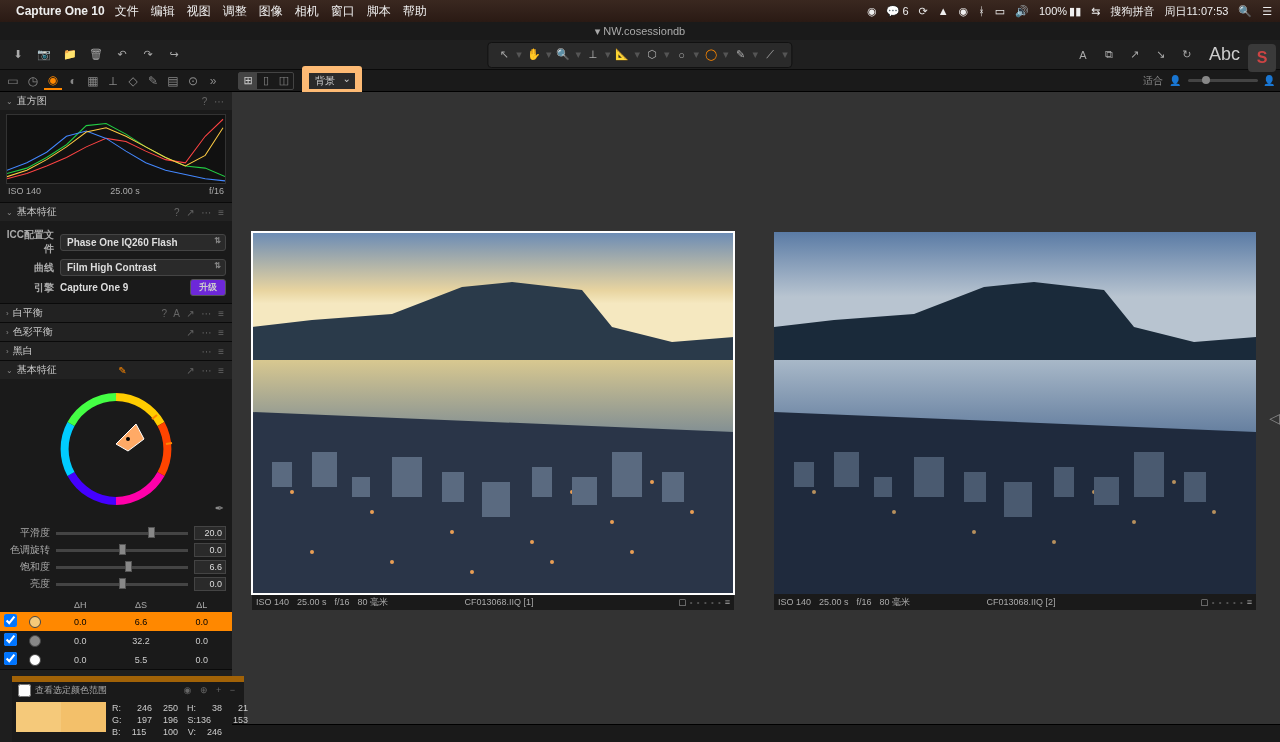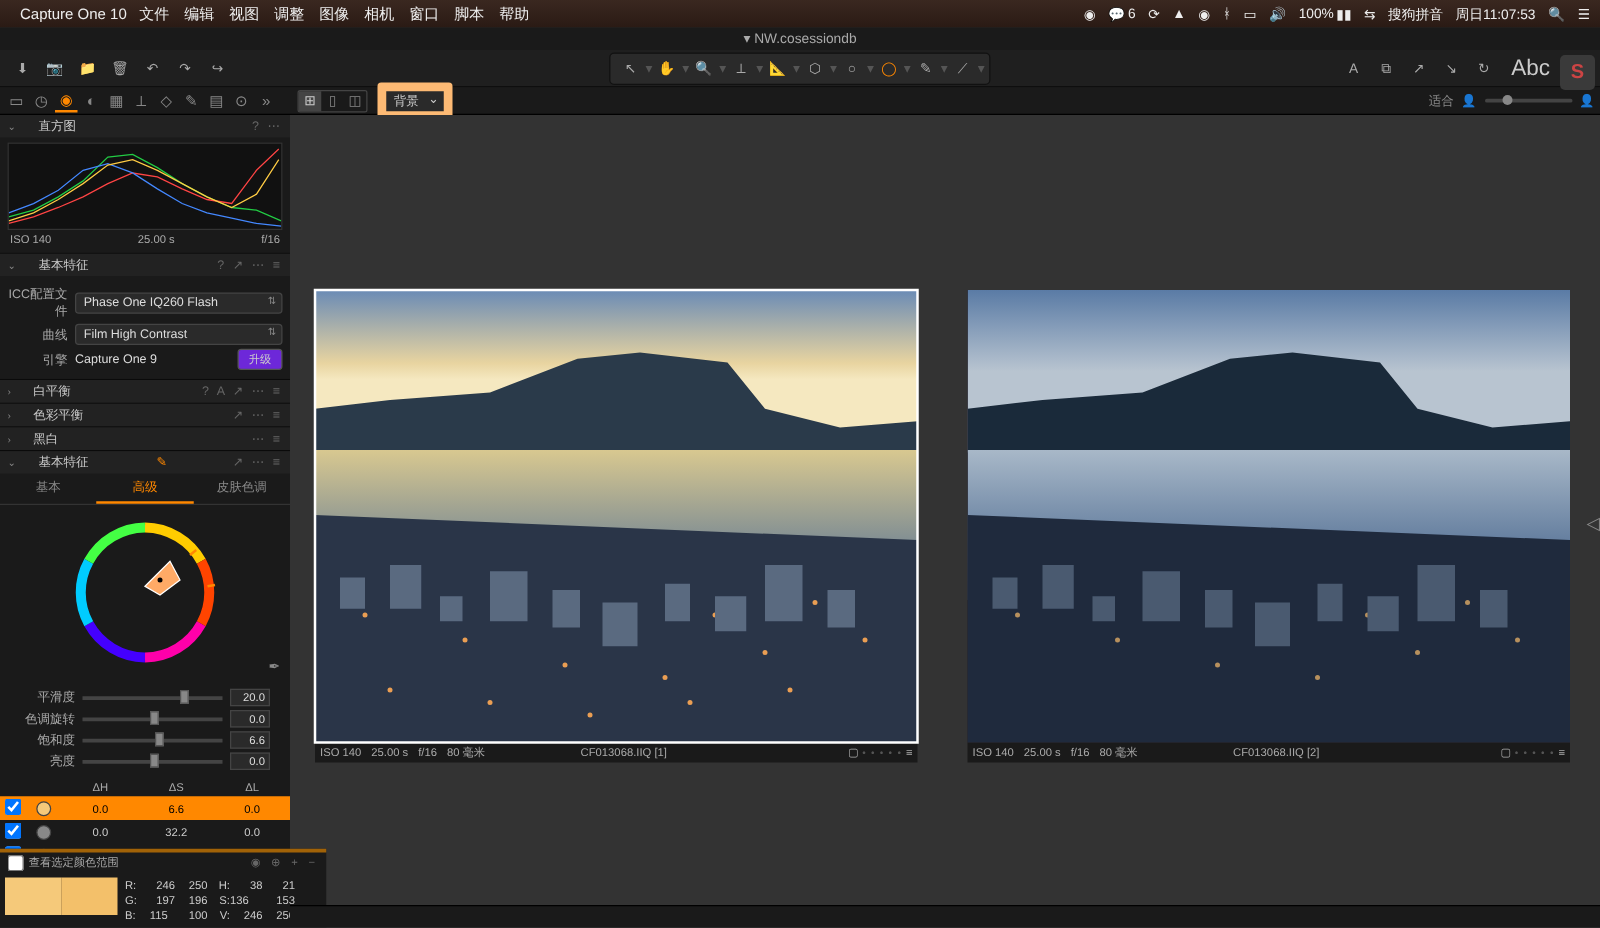--- a/index.html
+++ b/index.html
@@ -1,21 +1,21 @@
 <!DOCTYPE html>
 <html><head>
 <meta charset="utf-8">
 <style>
 * { margin:0; padding:0; box-sizing:border-box; font-family:-apple-system,"Helvetica Neue",Arial,sans-serif; }
 body { background:#2b2b2b; color:#ccc; width:1280px; height:742px; overflow:hidden; font-size:11px; position:relative; }
 
 
 .menubar { height:22px; background:linear-gradient(#3a2820,#2a1a14); display:flex; align-items:center; padding:0 8px; color:#eee; font-size:12px; }
 .menubar .apple { margin-right:8px; }
-.menubar .appname { font-weight:normal; margin-right:10px; }
+.menubar .appname { font-weight:bold; margin-right:10px; }
 .menubar .mitem { margin-right:12px; cursor:default; }
 .menubar .spacer { flex:1; }
 .menubar .sys { margin-left:10px; font-size:11px; display:flex; align-items:center; gap:2px; }
 
 
 .doctitle { height:18px; background:#1a1a1a; color:#aaa; font-size:11px; text-align:center; line-height:18px; }
 
 
 .toolbar { height:30px; background:#1f1f1f; display:flex; align-items:center; padding:0 8px; border-bottom:1px solid #0a0a0a; }
 .toolbar .tbtn { width:20px; height:20px; margin-right:6px; color:#aaa; display:flex; align-items:center; justify-content:center; cursor:pointer; }
@@ -40,31 +40,31 @@
 
 
 .main { display:flex; height:652px; }
 .sidebar { width:232px; background:#1e1e1e; overflow-y:auto; }
 .viewer { flex:1; background:#333; position:relative; }
 
 
 .panel { border-bottom:1px solid #0a0a0a; }
 .panel-head { height:18px; background:#222; display:flex; align-items:center; padding:0 6px; font-size:10px; color:#ccc; }
 .panel-head .chev { margin-right:4px; font-size:8px; color:#888; }
-.panel-head .pname { flex:1;margin-left:14px; }
+.panel-head .pname { flex:1; }
 .panel-head .picons { color:#666; font-size:10px; letter-spacing:2px; }
 .panel-body { background:#1a1a1a; padding:4px 6px; }
 
 
 .histo { height:70px; background:#111; position:relative; border:1px solid #333; }
 .histo svg { width:100%; height:100%; }
 .histo-meta { display:flex; justify-content:space-between; font-size:9px; color:#aaa; padding:2px 2px; }
 
 
-.prow { display:flex; align-items:center; margin:3px 0; font-size:10px; }
+.prow { display:flex; align-items:center; margin:3px 0; font-size:10px;font-weight:bold; }
 .prow .plabel { width:48px; text-align:right; margin-right:6px; color:#aaa; }
 .prow .psel { flex:1; background:#2a2a2a; border:1px solid #444; border-radius:3px; padding:2px 6px; font-size:10px; color:#ddd; position:relative; }
 .prow .psel .udown { position:absolute; right:4px; top:1px; font-size:8px; color:#888; }
 .prow .pval { flex:1; color:#ddd; }
 .prow .pbtn { background:#6d28d9; border:1px solid #555; border-radius:3px; padding:1px 8px; font-size:9px; color:#ccc; }
 
 
 .ce-tabs { display:flex; border-bottom:1px solid #333; }
 .ce-tab { flex:1; text-align:center; padding:4px 0; font-size:10px; color:#888; cursor:pointer; }
 .ce-tab.active { color:#ff8800; border-bottom:2px solid #ff8800; }
@@ -84,21 +84,21 @@
 .dhead .dcb { width:20px; flex:none; }
 .dhead .dsw { width:30px; flex:none; }
 .drow { display:flex; align-items:center; font-size:9px; padding:2px 0; }
 .drow.active { background:#ff8800; color:#000; }
 .drow .dcb { width:20px; flex:none; text-align:center; }
 .drow .dsw { width:30px; flex:none; display:flex; justify-content:center; }
 .drow .dsw .sw { width:12px; height:12px; border-radius:50%; border:1px solid #444; }
 .drow .dval { flex:1; text-align:center; }
 
 
-.bottom-panel { position:absolute; bottom:0; left:0; width:261px; background:#1a1a1a; border-top:3px solid #a16207; }
+.bottom-panel { position:absolute; bottom:0; left:12px; width:232px; background:#1a1a1a; border-top:6px solid #a16207; }
 .bp-head { height:16px; display:flex; align-items:center; padding:0 6px; font-size:9px; color:#aaa; }
 .bp-head .bpname { flex:1; }
 .bp-head .bpicons { color:#666; letter-spacing:3px; }
 .bp-body { display:flex; padding:4px; }
 .bp-swatch { display:flex; }
 .bp-swatch .sw1 { width:45px; height:30px; background:#f5c97a; }
 .bp-swatch .sw2 { width:45px; height:30px; background:#f3c06a; }
 .bp-readout { flex:1; font-size:9px; color:#ccc; padding-left:6px; font-family:monospace; line-height:12px; }
 .bp-readout .rrow { display:flex; }
 .bp-readout .rrow span { display:inline-block; }
@@ -297,25 +297,20 @@
       </div>
 
     <div class="panel">
       <div class="panel-head">
           <span class="chev">⌄</span>
           <span class="pname">基本特征</span>
           <span style="color:#ff8800;margin-left:2px">✎</span>
           <span class="picons" style="flex:1;text-align:right">↗ ⋯ ≡</span>
         </div>
       <div class="panel-body" style="padding:0">
-        <div class="ce-tabs">
-          <div class="ce-tab">基本</div>
-          <div class="ce-tab active">高级</div>
-          <div class="ce-tab">皮肤色调</div>
-        </div>
         <div class="colorwheel">
           <svg width="120" height="120" viewBox="0 0 120 120">
             <defs>
               <radialGradient id="wg" cx="50%" cy="50%" r="50%">
                   <stop offset="80%" stop-color="#222"></stop>
                   <stop offset="100%" stop-color="#222"></stop>
                 </radialGradient>
             </defs>
             <circle cx="60" cy="60" r="52" fill="none" stroke="url(#hue)" stroke-width="8"></circle>
             <g stroke-width="8" fill="none">
@@ -326,21 +321,21 @@
               <path d="M15 85 A52 52 0 0 1 15 35" stroke="#00ccff"></path>
               <path d="M15 35 A52 52 0 0 1 60 8" stroke="#44ff44"></path>
             </g>
             <polygon points="60,55 80,35 88,50 72,62" fill="#ffaa66" stroke="#fff" stroke-width="1"></polygon>
             <circle cx="72" cy="50" r="2" fill="#000"></circle>
             <line x1="96" y1="30" x2="101" y2="26" stroke="#ff8800" stroke-width="2"></line>
             <line x1="110" y1="55" x2="116" y2="54" stroke="#ff8800" stroke-width="2"></line>
           </svg>
           <span class="picker-icon">✒</span>
         </div>
-        <div style="padding:4px 16px">
+        <div style="padding:4px 6px">
           <div class="slider-row">
               <span class="slabel">平滑度</span>
               <div class="strack">
                 <div class="sknob" style="left:70%"></div>
               </div>
               <span class="sval">20.0</span>
             </div>
           <div class="slider-row">
               <span class="slabel">色调旋转</span>
               <div class="strack">

